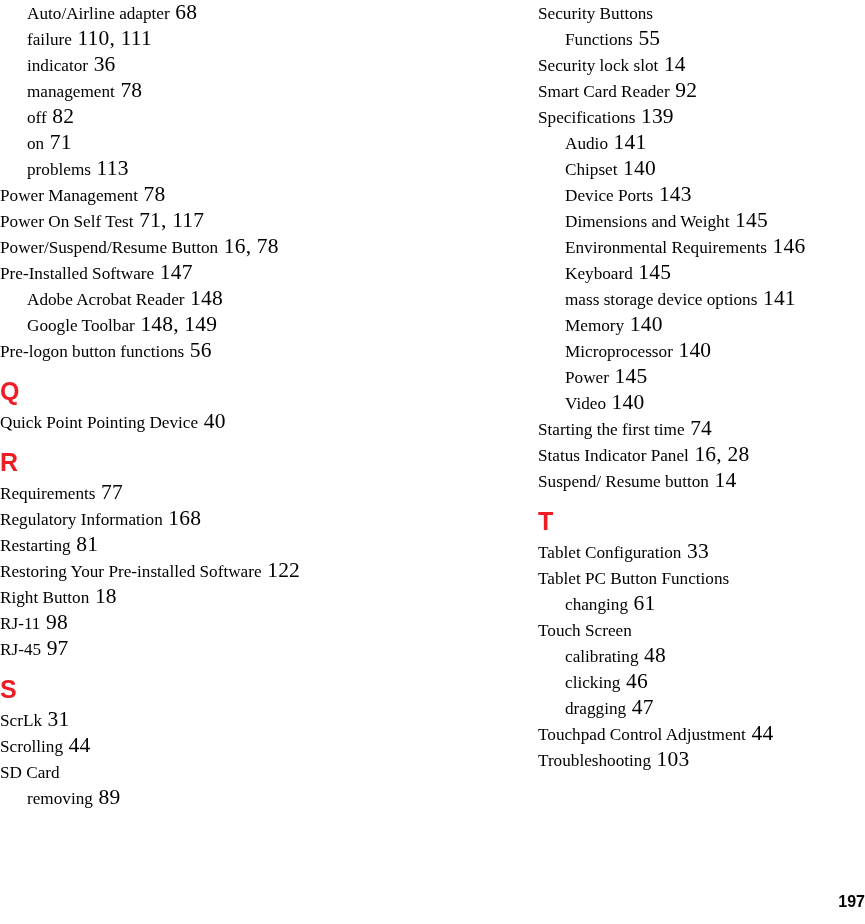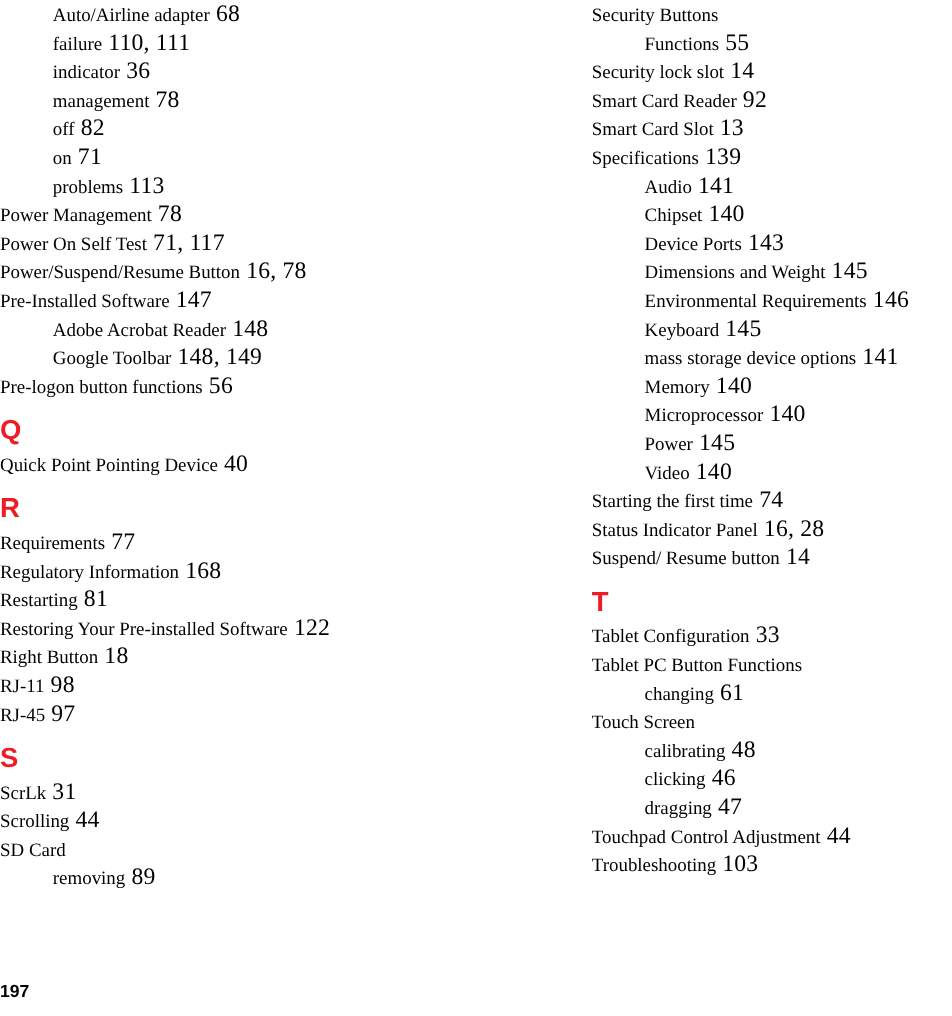--- a/index.html
+++ b/index.html
@@ -40,21 +40,21 @@
   .column.right { left: 538px; width: 327px; }
 
   
   .entry {
     font-size: 17.2px;
     line-height: 25px;
     white-space: nowrap;
     font-family: "Liberation Serif", "DejaVu Serif", serif;
   }
   .entry.level-0 { padding-left: 0px; }
-  .entry.level-1 { padding-left: 48px; }
+  .entry.level-1 { padding-left: 27px; }
 
   .entry-term {
     font-size: 17.2px;
   }
   .entry-pages {
     font-size: 21.5px;
     letter-spacing: 0.2px;
   }
   .entry-pages:not(:empty)::before {
     content: " ";
@@ -71,21 +71,21 @@
     margin-bottom: 5px;
     white-space: nowrap;
   }
 
   
   .footer {
     position: absolute;
     left: 0;
     top: 893px;
     width: 865px;
-    text-align: left;
+    text-align: right;
   }
   .footer-number {
     font-family: "Liberation Sans", "DejaVu Sans", sans-serif;
     font-weight: bold;
     font-size: 16px;
     color: #000000;
   }
 </style>
 </head>
 <body>
@@ -122,21 +122,20 @@
         <div class="entry level-0"><span class="entry-term">ScrLk</span><span class="entry-pages">31</span></div>
         <div class="entry level-0"><span class="entry-term">Scrolling</span><span class="entry-pages">44</span></div>
         <div class="entry level-0"><span class="entry-term">SD Card</span><span class="entry-pages"></span></div>
         <div class="entry level-1"><span class="entry-term">removing</span><span class="entry-pages">89</span></div>
       </div>
     <div class="column right">
         <div class="entry level-0"><span class="entry-term">Security Buttons</span><span class="entry-pages"></span></div>
         <div class="entry level-1"><span class="entry-term">Functions</span><span class="entry-pages">55</span></div>
         <div class="entry level-0"><span class="entry-term">Security lock slot</span><span class="entry-pages">14</span></div>
         <div class="entry level-0"><span class="entry-term">Smart Card Reader</span><span class="entry-pages">92</span></div>
-        <div class="entry level-0"><span class="entry-term">Smart Card Slot</span><span class="entry-pages">13</span></div>
         <div class="entry level-0"><span class="entry-term">Specifications</span><span class="entry-pages">139</span></div>
         <div class="entry level-1"><span class="entry-term">Audio</span><span class="entry-pages">141</span></div>
         <div class="entry level-1"><span class="entry-term">Chipset</span><span class="entry-pages">140</span></div>
         <div class="entry level-1"><span class="entry-term">Device Ports</span><span class="entry-pages">143</span></div>
         <div class="entry level-1"><span class="entry-term">Dimensions and Weight</span><span class="entry-pages">145</span></div>
         <div class="entry level-1"><span class="entry-term">Environmental Requirements</span><span class="entry-pages">146</span></div>
         <div class="entry level-1"><span class="entry-term">Keyboard</span><span class="entry-pages">145</span></div>
         <div class="entry level-1"><span class="entry-term">mass storage device options</span><span class="entry-pages">141</span></div>
         <div class="entry level-1"><span class="entry-term">Memory</span><span class="entry-pages">140</span></div>
         <div class="entry level-1"><span class="entry-term">Microprocessor</span><span class="entry-pages">140</span></div>

